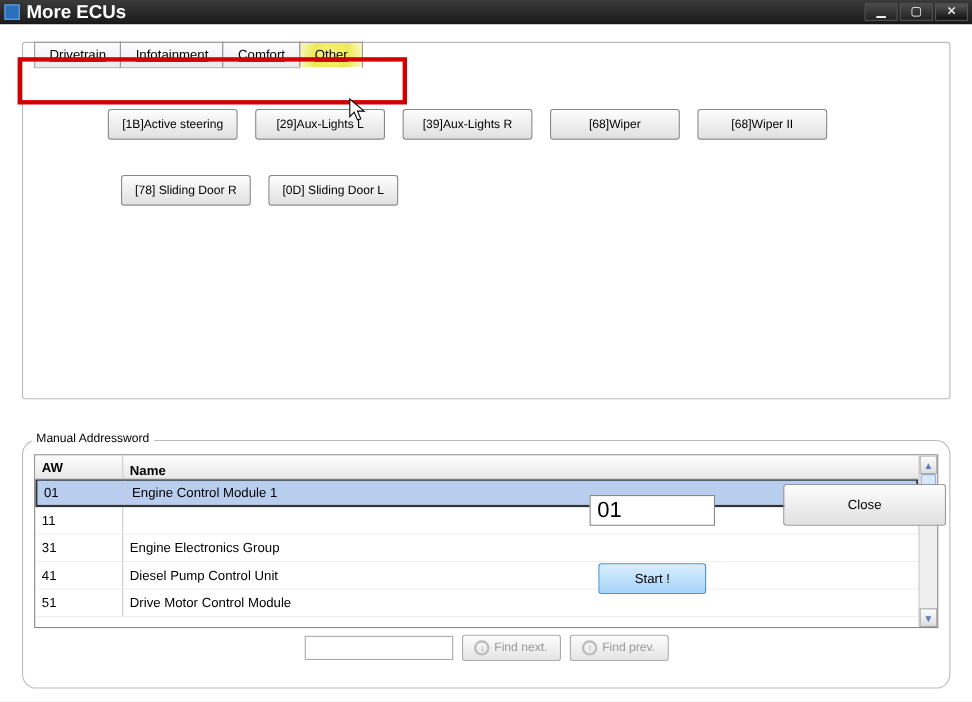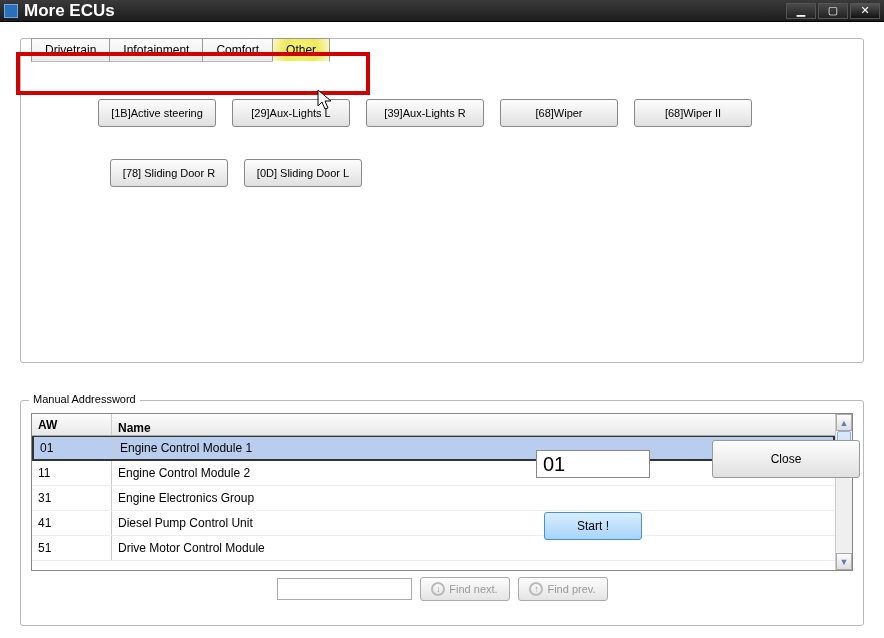--- a/index.html
+++ b/index.html
@@ -121,21 +121,21 @@
     position: absolute;
     left: 20px; right: 20px;
     top: 378px;
     bottom: 12px;
     display: flex;
     gap: 20px;
   }
   .manual-group {
     flex: 1;
     border: 1px solid #bababa;
-    border-radius: 3px;
+    border-radius: 13px;
     position: relative;
     padding: 12px 10px 10px 10px;
   }
   .manual-group .legend {
     position: absolute;
     top: -8px; left: 8px;
     background: #fff;
     padding: 0 4px;
     font-size: 11px;
   }
@@ -318,21 +318,20 @@
             <div class="col-aw">AW</div>
             <div class="col-name">Name</div>
           </div>
           <div class="tbody-wrap">
             <div class="trow selected">
               <div class="col-aw">01</div>
               <div class="col-name">Engine Control Module 1</div>
             </div>
             <div class="trow">
               <div class="col-aw">11</div>
-              <div class="col-name">Engine Control Module 2</div>
             </div>
             <div class="trow">
               <div class="col-aw">31</div>
               <div class="col-name">Engine Electronics Group</div>
             </div>
             <div class="trow">
               <div class="col-aw">41</div>
               <div class="col-name">Diesel Pump Control Unit</div>
             </div>
             <div class="trow">

